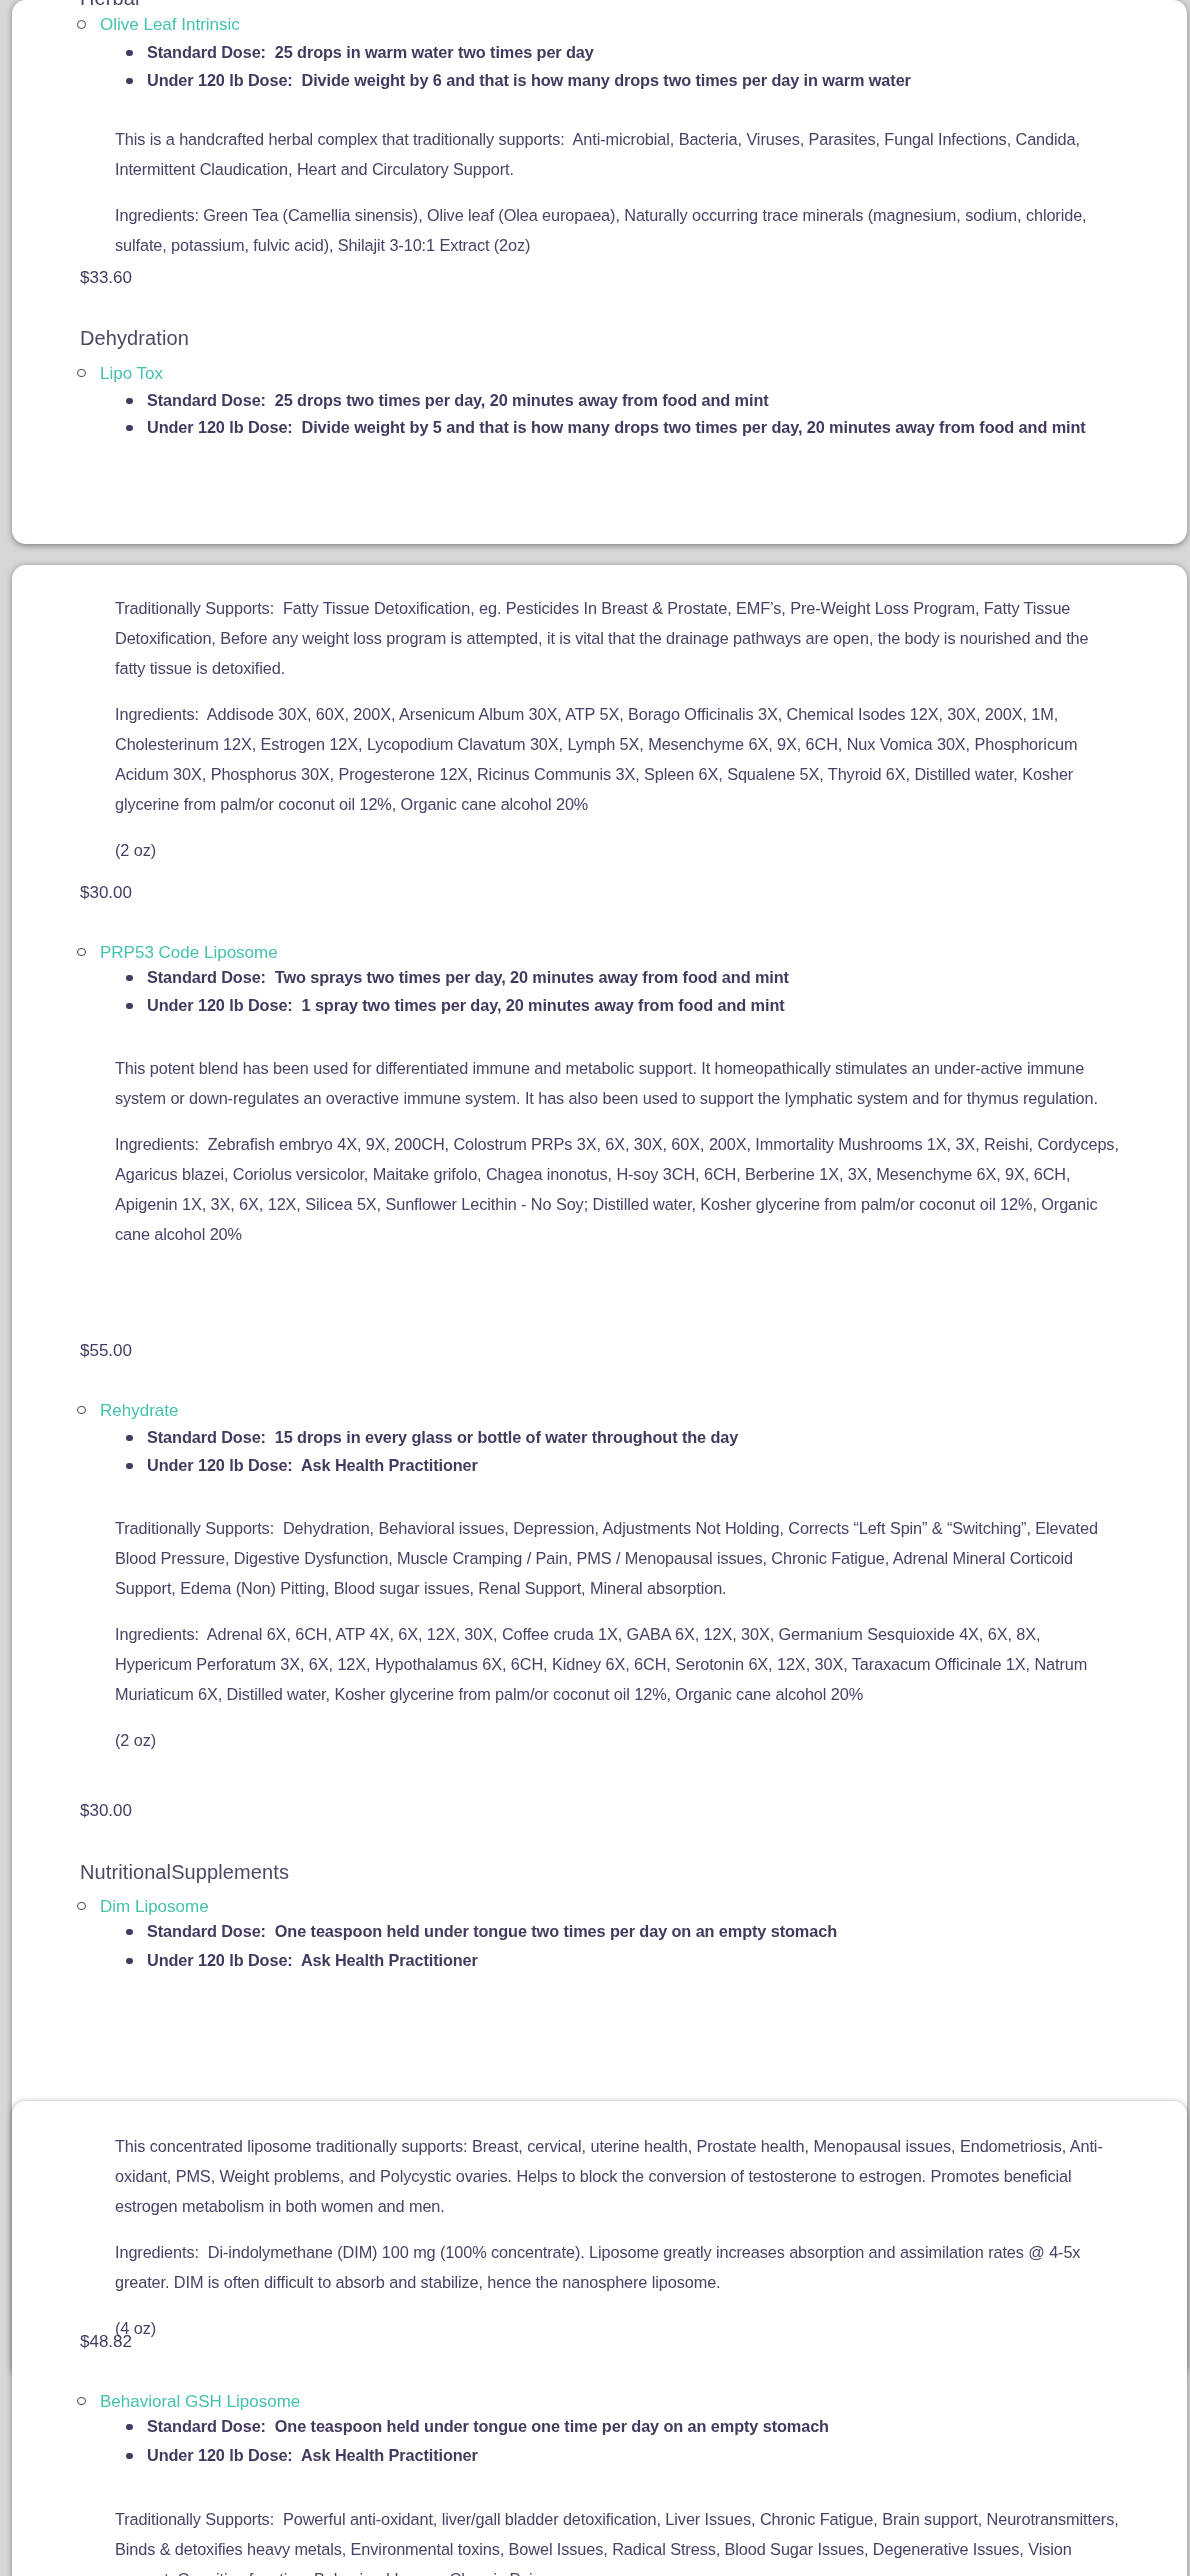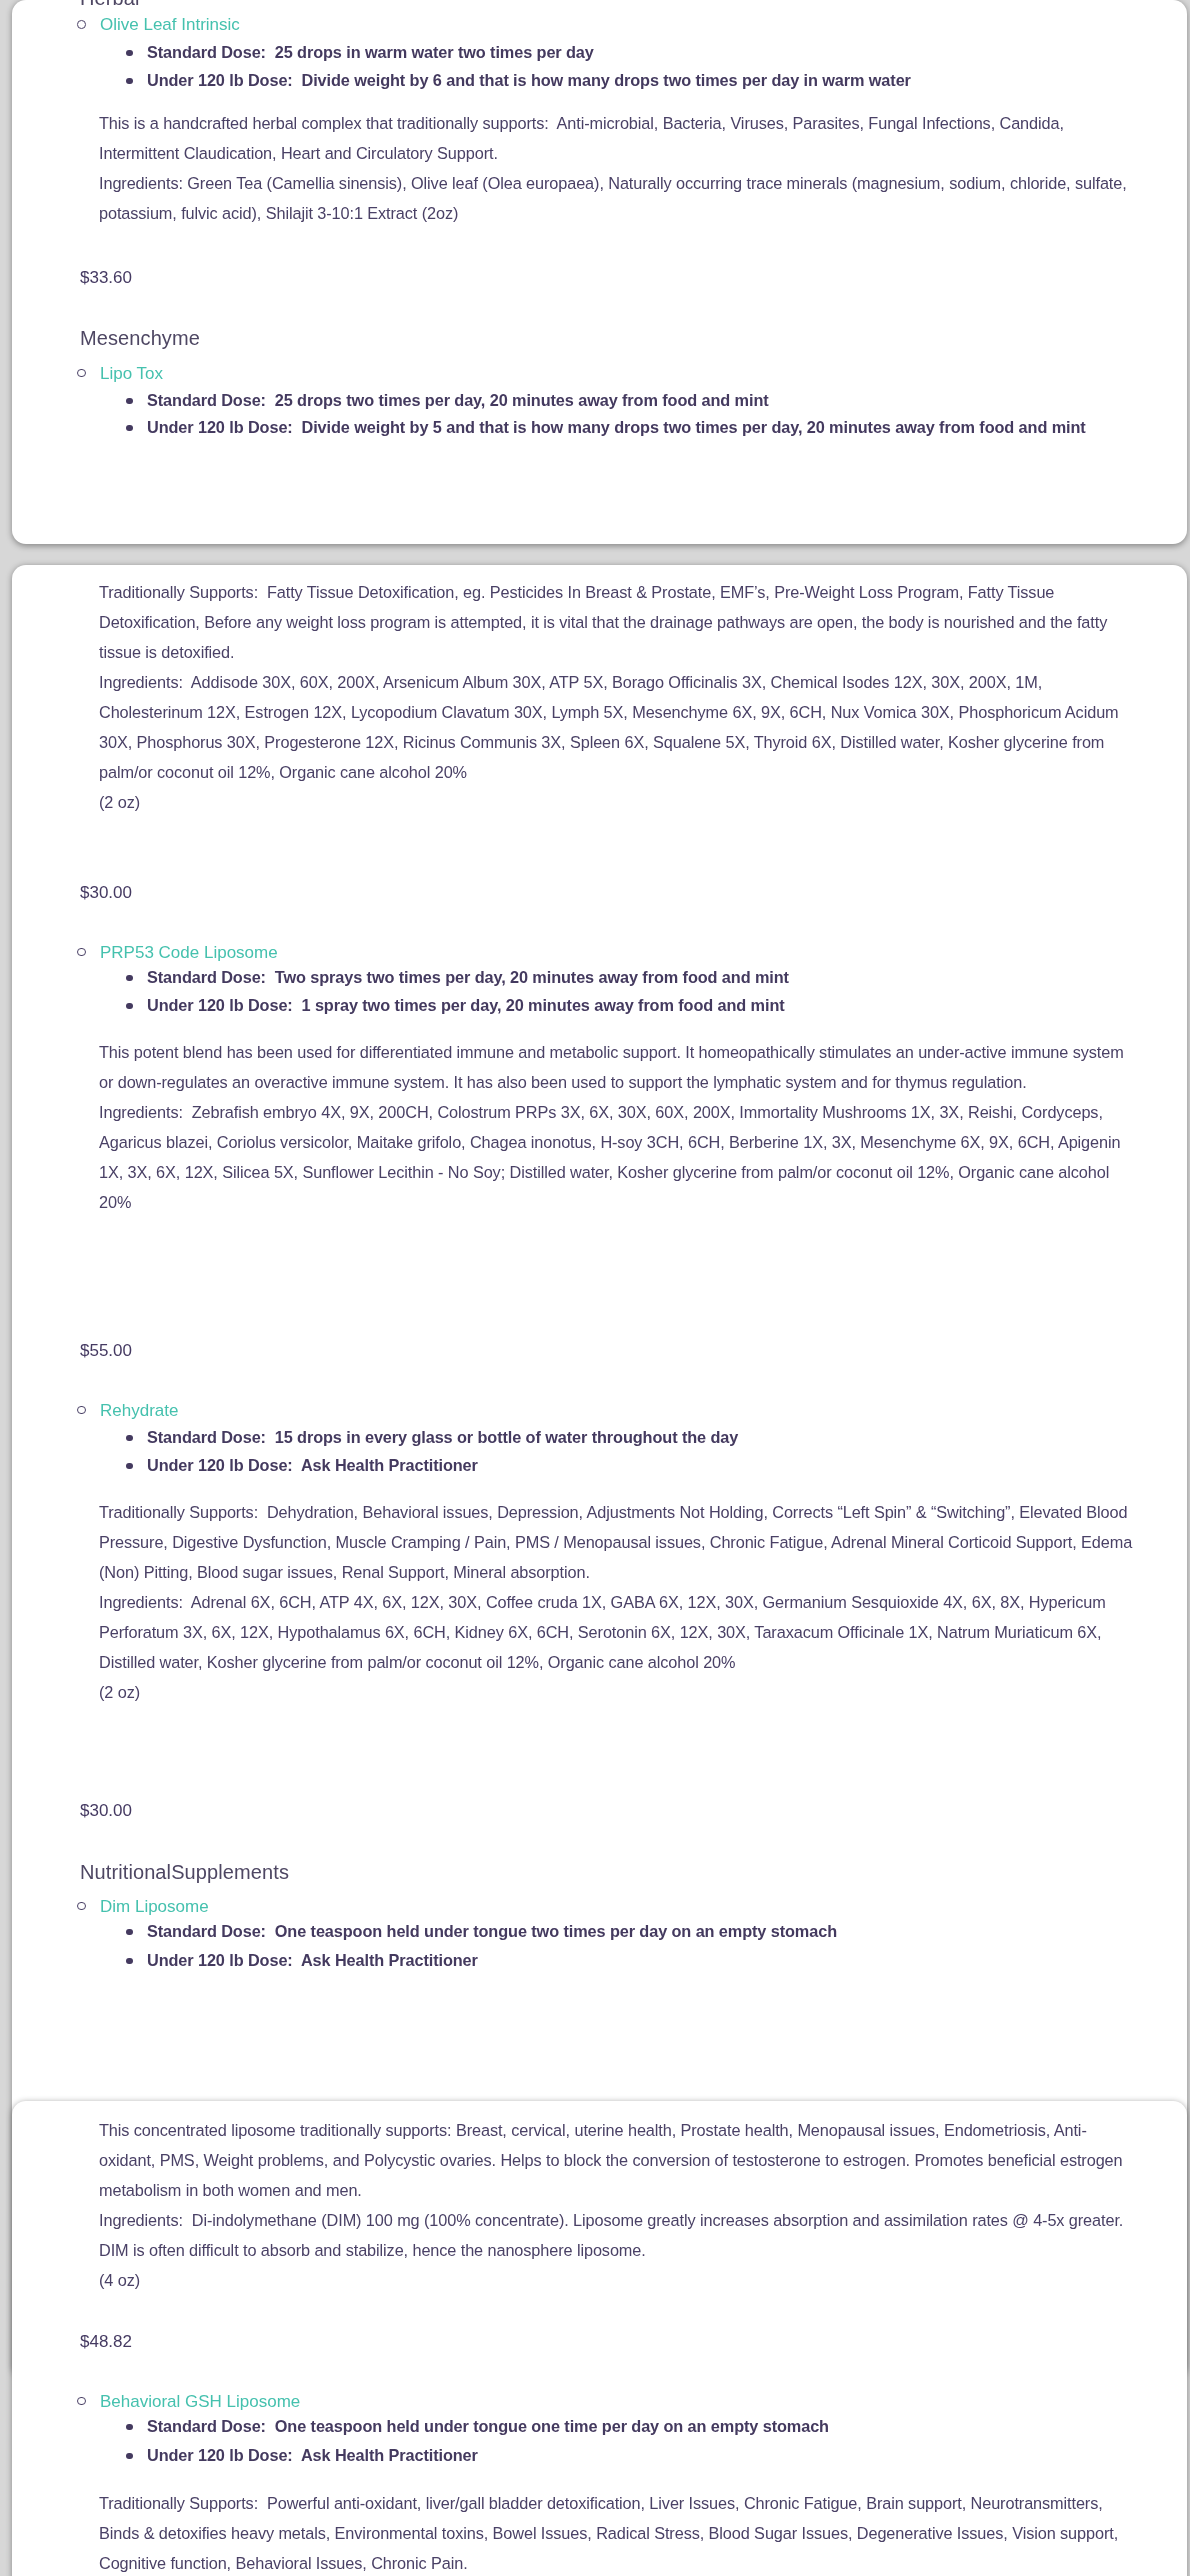--- a/index.html
+++ b/index.html
@@ -34,21 +34,21 @@
     color:#443a5f;letter-spacing:-0.1px;
   }
   .dot{
     position:absolute;left:-21px;top:11.5px;width:6.7px;height:6.7px;
     border-radius:50%;background:#443a5f;
   }
   .desc{
     left:87px;width:1037px;font-size:16.3px;line-height:30px;
     color:#4a4166;letter-spacing:-0.1px;
   }
-  .desc p{margin:0;}
+  .desc p{margin:16px;}
   .it{}
   .price{
     left:68px;font-size:17px;line-height:25px;color:#453a62;font-weight:400;
   }
 </style>
 </head>
 <body>
 
 <section class="card" style="top:0;height:544px">
   <h2 class="h2 blk" style="top:-15.3px">Herbal</h2>
@@ -64,21 +64,21 @@
   <div class="dose blk" style="top:66px">
     <span class="dot"></span>
     <span>Under 120 lb Dose:&nbsp; Divide weight by 6 and that is how many drops two times per day in warm water</span>
   </div>
   <div class="desc blk" style="top:108px">
     <p>This is a handcrafted herbal complex that traditionally supports:&nbsp; Anti-microbial, Bacteria, Viruses, Parasites, Fungal Infections, Candida, Intermittent Claudication, Heart and Circulatory Support.</p>
     <p>Ingredients: Green Tea (Camellia sinensis), Olive leaf (Olea europaea), Naturally occurring trace minerals (magnesium, sodium, chloride, sulfate, potassium, fulvic acid), Shilajit 3-10:1 Extract (2oz)</p>
   </div>
   <div class="price blk" style="top:265px">$33.60</div>
 
-  <h2 class="h2 blk" style="top:325px">Mesenchyme</h2>
+  <h2 class="h2 blk" style="top:325px">Dehydration</h2>
 
   <div class="name blk" style="top:362px">
     <span class="ring"></span>
     <span class="pname">Lipo Tox</span>
   </div>
   <div class="dose blk" style="top:386px">
     <span class="dot"></span>
     <span>Standard Dose:&nbsp; 25 drops two times per day, 20 minutes away from food and mint</span>
   </div>
   <div class="dose blk" style="top:413px">

